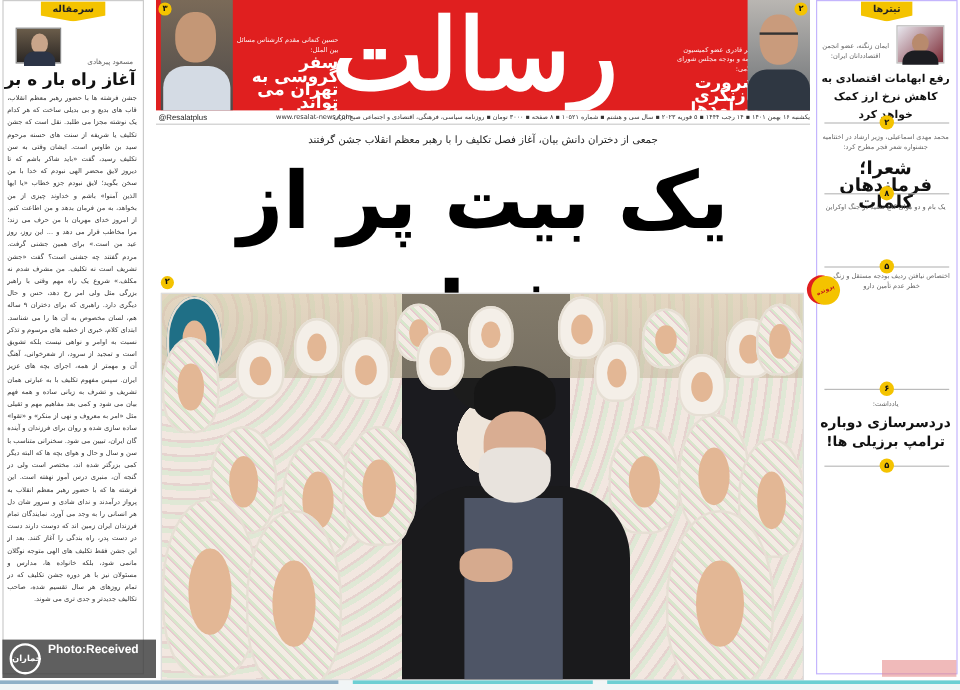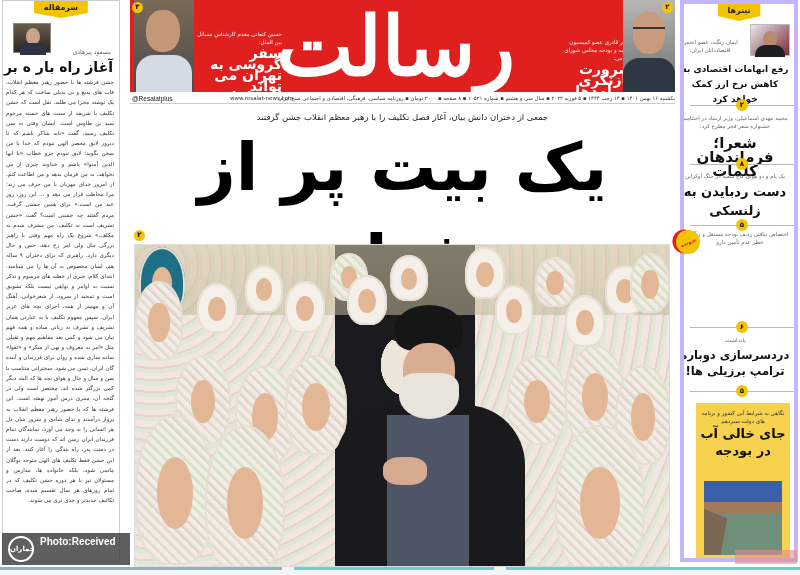--- a/index.html
+++ b/index.html
@@ -60,21 +60,21 @@
   .girl.blue { background: #1f6f86; }
   .girl.print { background: repeating-linear-gradient(45deg,#f3ece4 0 4px,#e8c9cf 4px 5px,#d8e6cc 5px 7px); }
   .leader-turban { position: absolute; left: 260px; top: 60px; width: 68px; height: 46px; border-radius: 50% 50% 30% 30%; background: #161616; }
   .leader-face { position: absolute; left: 268px; top: 98px; width: 52px; height: 56px; border-radius: 45%; background: #d9ad92; }
   .leader-beard { position: absolute; left: 264px; top: 128px; width: 60px; height: 46px; border-radius: 30% 30% 50% 50%; background: #e8e3dd; }
   .leader-cloak { position: absolute; left: 200px; top: 160px; width: 190px; height: 170px; border-radius: 60px 60px 0 0; background: #1a1a1c; }
   .leader-robe { position: absolute; left: 252px; top: 170px; width: 82px; height: 160px; background: #4e5566; }
   .leader-hand { position: absolute; left: 248px; top: 212px; width: 44px; height: 28px; border-radius: 40%; background: #d6aa8e; }
 
   
-  .right-col { position: absolute; left: 680px; top: 0; width: 118px; height: 562px; border: 4px solid #c4b5fd; background: #fff; direction: rtl; overflow: hidden; text-decoration: underline; }
+  .right-col { position: absolute; left: 680px; top: 0; width: 118px; height: 562px; border: 1px solid #c4b5fd; background: #fff; direction: rtl; overflow: hidden; text-decoration: underline; }
   .rc-photo { position: absolute; top: 20px; left: 66px; width: 40px; height: 32px; background: linear-gradient(135deg,#e8e8ef,#7d2b36); border: 1px solid #bbb; }
   .rc-photo .face { position: absolute; left: 12px; top: 6px; width: 14px; height: 16px; border-radius: 50%; background: #b88a6d; }
   .rc-photo .body { position: absolute; left: 4px; top: 20px; width: 30px; height: 12px; border-radius: 10px 10px 0 0; background: #1d1d22; }
   .rc-who { position: absolute; font-size: 5.5px; line-height: 8px; color: #666; text-align: center; }
   .rc-head { position: absolute; font-weight: bold; color: #111; text-align: center; }
   .rc-div { position: absolute; left: 6px; width: 104px; height: 1px; background: #bbb; }
   .rc-num { position: absolute; left: 52px; width: 12px; height: 12px; border-radius: 50%; background: #f4c300; font-size: 7px; font-weight: bold; text-align: center; line-height: 12px; color: #111; }
   .exclusive { position: absolute; left: 676px; top: 230px; width: 24px; height: 24px; border-radius: 50%; background: #f4c300; color: #c4161c; font-size: 5px; font-weight: bold; text-align: center; line-height: 24px; transform: rotate(-25deg); box-shadow: -3px -2px 0 0 #e01f1f; }
   .yellow-box { position: absolute; left: 12px; top: 399px; width: 94px; height: 160px; background: #f6d24f; direction: rtl; }
   .yb-who { position: absolute; top: 6px; right: 4px; width: 86px; font-size: 5.6px; line-height: 8px; color: #333; text-align: center; }
@@ -181,40 +181,32 @@
     <div class="rc-head" style="top:58px;right:4px;width:110px;font-size:9px;line-height:15px;">رفع ابهامات اقتصادی به کاهش نرخ ارز کمک خواهد کرد</div>
     <div class="rc-div" style="top:101px;"></div>
     <div class="rc-num" style="top:95px;">۲</div>
 
     <div class="rc-who" style="top:110px;right:4px;width:110px;">محمد مهدی اسماعیلی، وزیر ارشاد در اختتامیه جشنواره شعر فجر مطرح کرد:</div>
     <div class="rc-head" style="top:132px;right:4px;width:110px;font-size:15px;line-height:14px;">شعرا؛ فرماندهان کلمات</div>
     <div class="rc-div" style="top:160px;"></div>
     <div class="rc-num" style="top:154px;">۸</div>
 
     <div class="rc-who" style="top:168px;right:4px;width:110px;">یک بام و دو هوای کاخ سفید در جنگ اوکراین</div>
-    <div class="rc-head" style="top:178px;right:4px;width:110px;font-size:13px;line-height:19px;">دست ردبایدن به زلنسکی</div>
     <div class="rc-div" style="top:221px;"></div>
     <div class="rc-num" style="top:215px;">۵</div>
 
     <div class="rc-who" style="top:226px;right:4px;width:100px;">اختصاص نیافتن ردیف بودجه مستقل و زنگ خطر عدم تأمین دارو</div>
     <div class="rc-div" style="top:323px;"></div>
     <div class="rc-num" style="top:317px;">۶</div>
 
     <div class="rc-who" style="top:332px;right:4px;width:110px;">یادداشت:</div>
     <div class="rc-head" style="top:343px;right:4px;width:110px;font-size:11.5px;line-height:16px;">دردسرسازی دوباره ترامپ برزیلی ها!</div>
     <div class="rc-div" style="top:387px;"></div>
     <div class="rc-num" style="top:381px;">۵</div>
 
-    <div class="yellow-box">
-      <div class="yb-who">نگاهی به شرایط آبی کشور و برنامه های دولت سیزدهم</div>
-      <div class="yb-head">جای خالی آب در بودجه</div>
-      <div class="yb-photo">
-          <div class="dam"></div>
-        </div>
-    </div>
   </div>
   <div class="exclusive">پرونده</div>
   <div class="corner-logo"></div>
 
   <div class="watermark">
     <div class="wm-logo">جماران</div>
     <div class="wm-line1">Photo:Received</div>
     <div class="wm-line2">JAMARAN.IR</div>
   </div>
 

